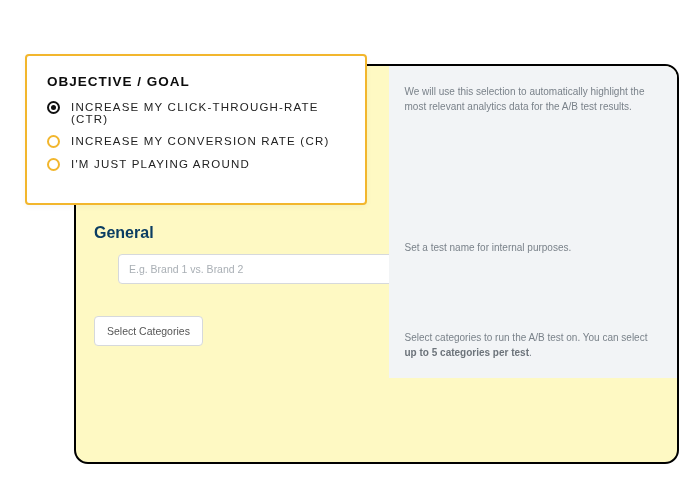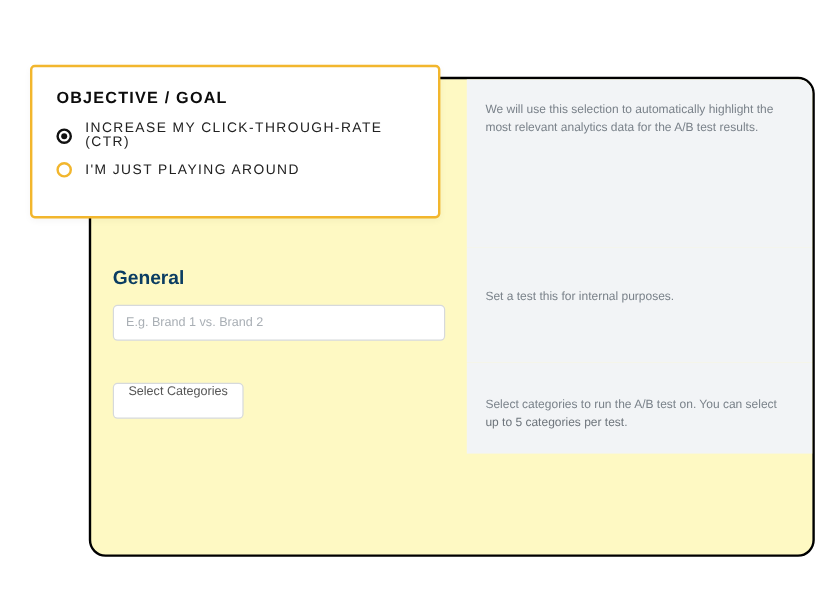--- a/index.html
+++ b/index.html
@@ -67,37 +67,38 @@
   .req { color: #d9534f; }
   .text-input {
     width: 100%;
     height: 30px;
     border: 1px solid #d6d9dc;
     border-radius: 4px;
     padding: 0 10px;
     font-size: 10.5px;
     color: #6c757d;
     background: #fff;
+    margin-left: 24px;
   }
   .text-input::placeholder { color: #a9afb5; }
   .btn-select {
     height: 30px;
     border: 1px solid #d6d9dc;
     border-radius: 4px;
     padding: 0 12px;
     font-size: 10.5px;
     color: #555;
     background: #fff;
     display: inline-flex;
-    align-items: flex-start;
+    align-items: center;
     cursor: pointer;
   }
   .help-p { margin-bottom: 10px; }
   .help-p:last-child { margin-bottom: 0; }
-  .help-strong { font-weight: 400; color: #6d747b; margin-top: 12px; }
+  .help-strong { font-weight: 700; color: #6d747b; margin-top: 12px; }
 
   
   .objective-card {
     position: absolute;
     left: 25px;
     top: 54px;
     width: 342px;
     background: #fff;
     border: 2px solid #f2b62d;
     border-radius: 4px;
@@ -108,21 +109,20 @@
   .objective-title {
     font-weight: 800;
     font-size: 13.5px;
     letter-spacing: 1px;
     color: #0c0c0c;
     margin-bottom: 12px;
     text-transform: uppercase;
   }
   .radio-row {
     display: flex;
-    align-items: center;
     margin-bottom: 10px;
     cursor: pointer;
   }
   .radio-row:last-child { margin-bottom: 16px; }
   .radio-outer {
     width: 13px;
     height: 13px;
     border-radius: 50%;
     border: 2px solid #f2b62d;
     display: flex;
@@ -158,21 +158,21 @@
       <p class="help-p">We will use this selection to automatically highlight the most relevant analytics data for the A/B test results.</p>
     </div>
   </div>
 
   <div class="section general-section">
     <div class="section-left">
       <div class="section-title">General</div>
       <input class="text-input" type="text" placeholder="E.g. Brand 1 vs. Brand 2" style="">
     </div>
     <div class="section-right">
-      <p class="help-p">Set a test this for internal purposes.</p>
+      <p class="help-p">Set a test name for internal purposes.</p>
     </div>
   </div>
 
   <div class="section categories-section">
     <div class="section-left">
       <div class="btn-select">
         <span>Select Categories</span>
       </div>
     </div>
     <div class="section-right">
@@ -187,18 +187,22 @@
 <div class="objective-card">
   <div class="objective-title">OBJECTIVE / GOAL</div>
 
   <div class="radio-row">
     <span class="radio-outer selected">
       <span class="radio-inner"></span>
     </span>
     <span class="radio-label">INCREASE MY CLICK-THROUGH-RATE (CTR)</span>
   </div>
 
+  <div class="radio-row">
+    <span class="radio-outer"></span>
+    <span class="radio-label">INCREASE MY CONVERSION RATE (CR)</span>
+  </div>
 
   <div class="radio-row">
     <span class="radio-outer"></span>
     <span class="radio-label">I'M JUST PLAYING AROUND</span>
   </div>
 </div>
 
 </body></html>

